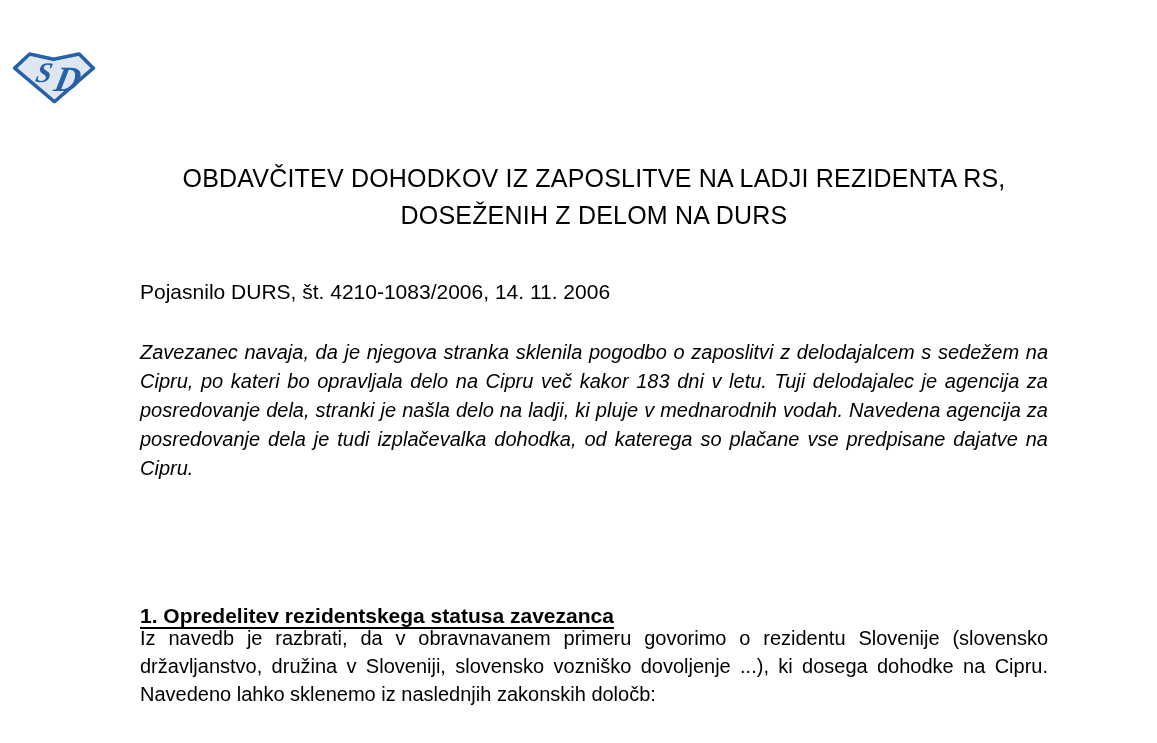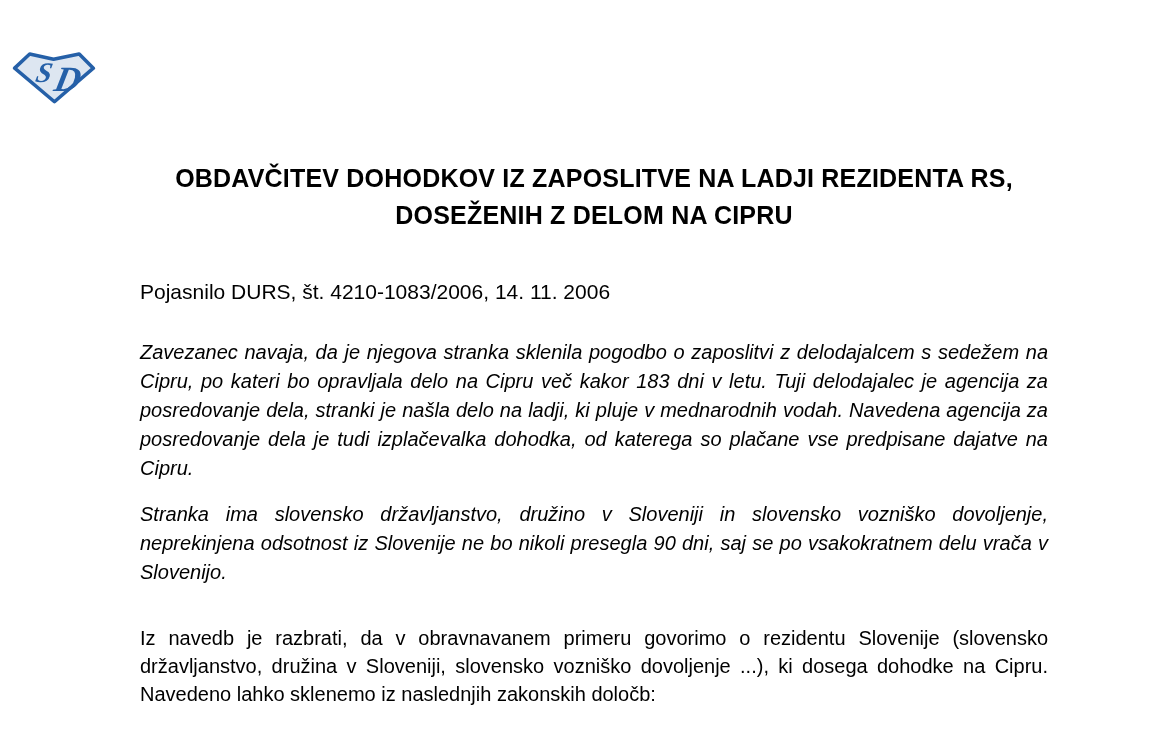--- a/index.html
+++ b/index.html
@@ -20,21 +20,21 @@
     width: 84px;
     height: 54px;
   }
   .doc-title {
     position: absolute;
     left: 138px;
     top: 160px;
     width: 912px;
     text-align: center;
     font-size: 25px;
-    font-weight: bold;
+    font-weight: normal;
     line-height: 37px;
     letter-spacing: 0.2px;
   }
   .doc-reference {
     position: absolute;
     left: 140px;
     top: 257px;
     width: 908px;
     font-size: 21px;
     line-height: 27px;
@@ -75,25 +75,25 @@
   <svg class="logo" viewBox="0 0 95 60" xmlns="http://www.w3.org/2000/svg" aria-hidden="true">
     <polygon points="3,20 20,4 47,10 76,4 92,20 48,58" fill="#dde6f1" stroke="#2560a8" stroke-width="4" stroke-linejoin="round"></polygon>
     <g transform="skewX(-12)" fill="#2560a8" font-family="Liberation Serif, serif" font-weight="bold" font-style="italic">
       <text x="33" y="36" font-size="32">S</text>
       <text x="56" y="46" font-size="40">D</text>
     </g>
   </svg>
 
   <div class="doc-title">
     <div>OBDAVČITEV DOHODKOV IZ ZAPOSLITVE NA LADJI REZIDENTA RS,</div>
-    <div>DOSEŽENIH Z DELOM NA CIPRU</div>
+    <div>DOSEŽENIH Z DELOM NA DURS</div>
   </div>
 
   <div class="doc-reference">Pojasnilo DURS, št. 4210-1083/2006, 14. 11. 2006</div>
 
   <p class="para italic-bold para1">Zavezanec navaja, da je njegova stranka sklenila pogodbo o zaposlitvi z delodajalcem s sedežem na Cipru, po kateri bo opravljala delo na Cipru več kakor 183 dni v letu. Tuji delodajalec je agencija za posredovanje dela, stranki je našla delo na ladji, ki pluje v mednarodnih vodah. Navedena agencija za posredovanje dela je tudi izplačevalka dohodka, od katerega so plačane vse predpisane dajatve na Cipru.</p>
 
-  <p class="para italic-bold para2">Stranka ima slovensko državljanstvo, družino v Sloveniji in slovensko vozniško dovoljenje, neprekinjena odsotnost iz Slovenije ne bo nikoli presegla 90 dni, saj se po vsakokratnem delu vrača v Slovenijo.</p>
 
+  <div class="section-heading">1. Opredelitev rezidentskega statusa zavezanca</div>
 
   <p class="para para3">Iz navedb je razbrati, da v obravnavanem primeru govorimo o rezidentu Slovenije (slovensko državljanstvo, družina v Sloveniji, slovensko vozniško dovoljenje ...), ki dosega dohodke na Cipru. Navedeno lahko sklenemo iz naslednjih zakonskih določb:</p>
 
 </div>
 
 </body></html>

